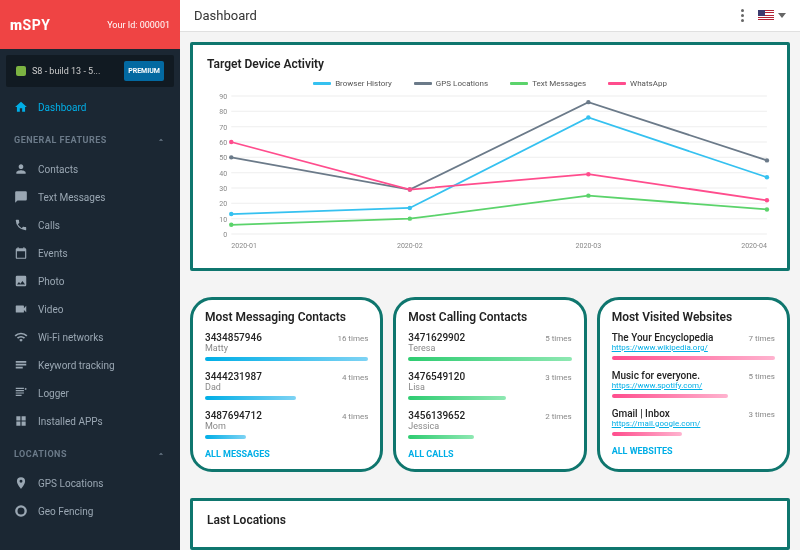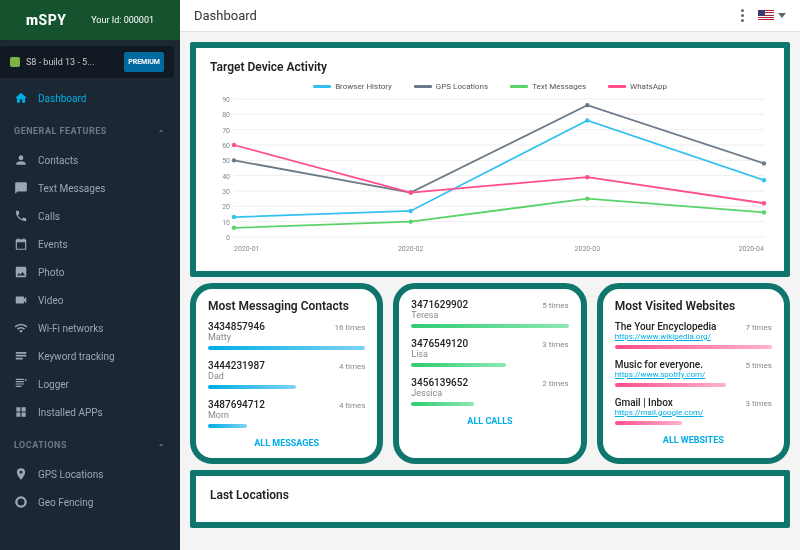--- a/index.html
+++ b/index.html
@@ -1,59 +1,59 @@
 <!DOCTYPE html>
 <html><head>
 <meta charset="utf-8">
 <style>
 * { margin:0; padding:0; box-sizing:border-box; font-family:-apple-system,BlinkMacSystemFont,'Segoe UI',Roboto,Arial,sans-serif; }
 body { width:800px; height:550px; overflow:hidden; background:#f4f4f4; display:flex; }
 .sidebar { width:180px; background:#1b2733; color:#fff; display:flex; flex-direction:column; font-size:11px; overflow-y:auto; }
-.sidebar-top { background:#14532d; display:flex; align-items:center; justify-content:space-between; padding:6px 26px; height:40px; }
+.sidebar-top { background:#ef4444; display:flex; align-items:center; justify-content:space-between; padding:6px 10px; height:49px; }
 .logo { font-weight:bold; font-size:14px; color:#fff; letter-spacing:0.5px; }
 .logo .m { font-weight:900; }
 .user-id { font-size:9px; color:#fff; }
-.device-bar { background:#111a22; padding:6px 10px; display:flex; align-items:center; gap:6px; font-size:9px; margin:6px 6px 0 0; border-radius:2px; }
+.device-bar { background:#111a22; padding:6px 10px; display:flex; align-items:center; gap:6px; font-size:9px; margin:6px 6px 0 6px; border-radius:2px; }
 .android-icon { width:10px; height:10px; background:#7cb342; border-radius:2px; }
 .device-name { flex:1; color:#ccc; white-space:nowrap; overflow:hidden; text-overflow:ellipsis; }
 .premium-badge { background:#0369a1; color:#fff; font-size:7px; padding:6px 4px; border-radius:2px; font-weight:bold; }
 .nav-list { list-style:none; padding:6px 0; }
 .nav-item { display:flex; align-items:center; gap:10px; padding:7px 14px; color:#9aa7b3; cursor:pointer; font-size:10px; }
 .nav-item.active { color:#00aee6; }
 .nav-icon { width:14px; height:14px; display:flex; align-items:center; justify-content:center; flex-shrink:0; }
 .nav-icon svg { width:14px; height:14px; fill:currentColor; }
 .section-header { display:flex; align-items:center; justify-content:space-between; padding:8px 14px 4px; color:#6b7a89; font-size:9px; font-weight:bold; letter-spacing:0.5px; cursor:pointer; }
 .chevron { width:10px; height:10px; }
 .main { flex:1; display:flex; flex-direction:column; overflow:hidden; }
 .header { height:32px; background:#fff; border-bottom:1px solid #e0e0e0; display:flex; align-items:center; padding:0 14px; justify-content:space-between; }
 .header-title { font-size:13px; color:#333; }
 .header-right { display:flex; align-items:center; gap:10px; }
 .flag { width:16px; height:11px; background:linear-gradient(#b22234 0 8%,#fff 8% 16%,#b22234 16% 24%,#fff 24% 32%,#b22234 32% 40%,#fff 40% 48%,#b22234 48% 56%,#fff 56% 64%,#b22234 64% 72%,#fff 72% 80%,#b22234 80% 88%,#fff 88% 100%); position:relative; }
 .flag::before { content:''; position:absolute; top:0; left:0; width:7px; height:6px; background:#3c3b6e; }
 .content { flex:1; overflow-y:auto; padding:10px; }
-.card { background:#fff; border:6px solid #0f766e; border-radius:2px; padding:12px 14px; margin-bottom:6px; }
+.card { background:#fff; border:3px solid #0f766e; border-radius:2px; padding:12px 14px; margin-bottom:26px; }
 .card-title { font-size:12px; font-weight:600; color:#222; margin-bottom:8px; }
 .chart-wrap { position:relative; }
 .legend { display:flex; justify-content:center; gap:22px; font-size:8px; color:#555; margin-bottom:4px; }
 .legend-item { display:flex; align-items:center; gap:4px; }
 .legend-sw { width:18px; height:3px; border-radius:1px; }
 .chart { width:100%; height:160px; }
 .row3 { display:flex; gap:10px; }
 .row3 .card { flex:1; padding:10px 12px;border-radius:22px; }
 .list-entry { margin-bottom:10px; }
 .entry-top { display:flex; justify-content:space-between; align-items:baseline; }
 .entry-main { font-size:10px; color:#222; font-weight:500; }
 .entry-sub { font-size:9px; color:#888; }
 .entry-count { font-size:8px; color:#888; }
 .entry-link { font-size:8px; color:#00aee6;text-decoration:underline; }
 .bar { height:4px; border-radius:2px; margin-top:4px; }
 .bar.blue { background:linear-gradient(90deg,#00aee6,#7ed3f4); }
 .bar.green { background:linear-gradient(90deg,#2ecc71,#8ee8b2); }
 .bar.pink { background:linear-gradient(90deg,#ff4d8d,#ffb3cf); }
-.card-footer { text-align:center; font-size:9px; font-weight:bold; color:#00aee6; margin-top:4px; cursor:pointer; }
+.card-footer { text-align:left; font-size:9px; font-weight:bold; color:#00aee6; margin-top:4px; cursor:pointer; }
 .kebab { display:flex; flex-direction:column; gap:2px; cursor:pointer; padding:4px; }
 .kebab span { width:3px; height:3px; background:#666; border-radius:50%; }
 .caret-down { width:0; height:0; border-left:4px solid transparent; border-right:4px solid transparent; border-top:5px solid #666; }
 </style>
 </head>
 <body>
 
 <aside class="sidebar">
   <div class="sidebar-top">
     <span class="logo"><span class="m">m</span>SPY</span>
@@ -306,20 +306,21 @@
                   <div class="entry-sub">Mom</div>
                 </div>
                 <div class="entry-count">4 times</div>
               </div>
               <div class="bar blue" style="width: 25%;"></div>
             </div>
           </div>
         <div class="card-footer">ALL MESSAGES</div>
       </div>
       <div class="card">
+        <div class="card-title">Most Calling Contacts</div>
         <div id="call-list">
             <div class="list-entry">
               <div class="entry-top">
                 <div>
                   <div class="entry-main">3471629902</div>
                   <div class="entry-sub">Teresa</div>
                 </div>
                 <div class="entry-count">5 times</div>
               </div>
               <div class="bar green" style="width: 100%;"></div>

